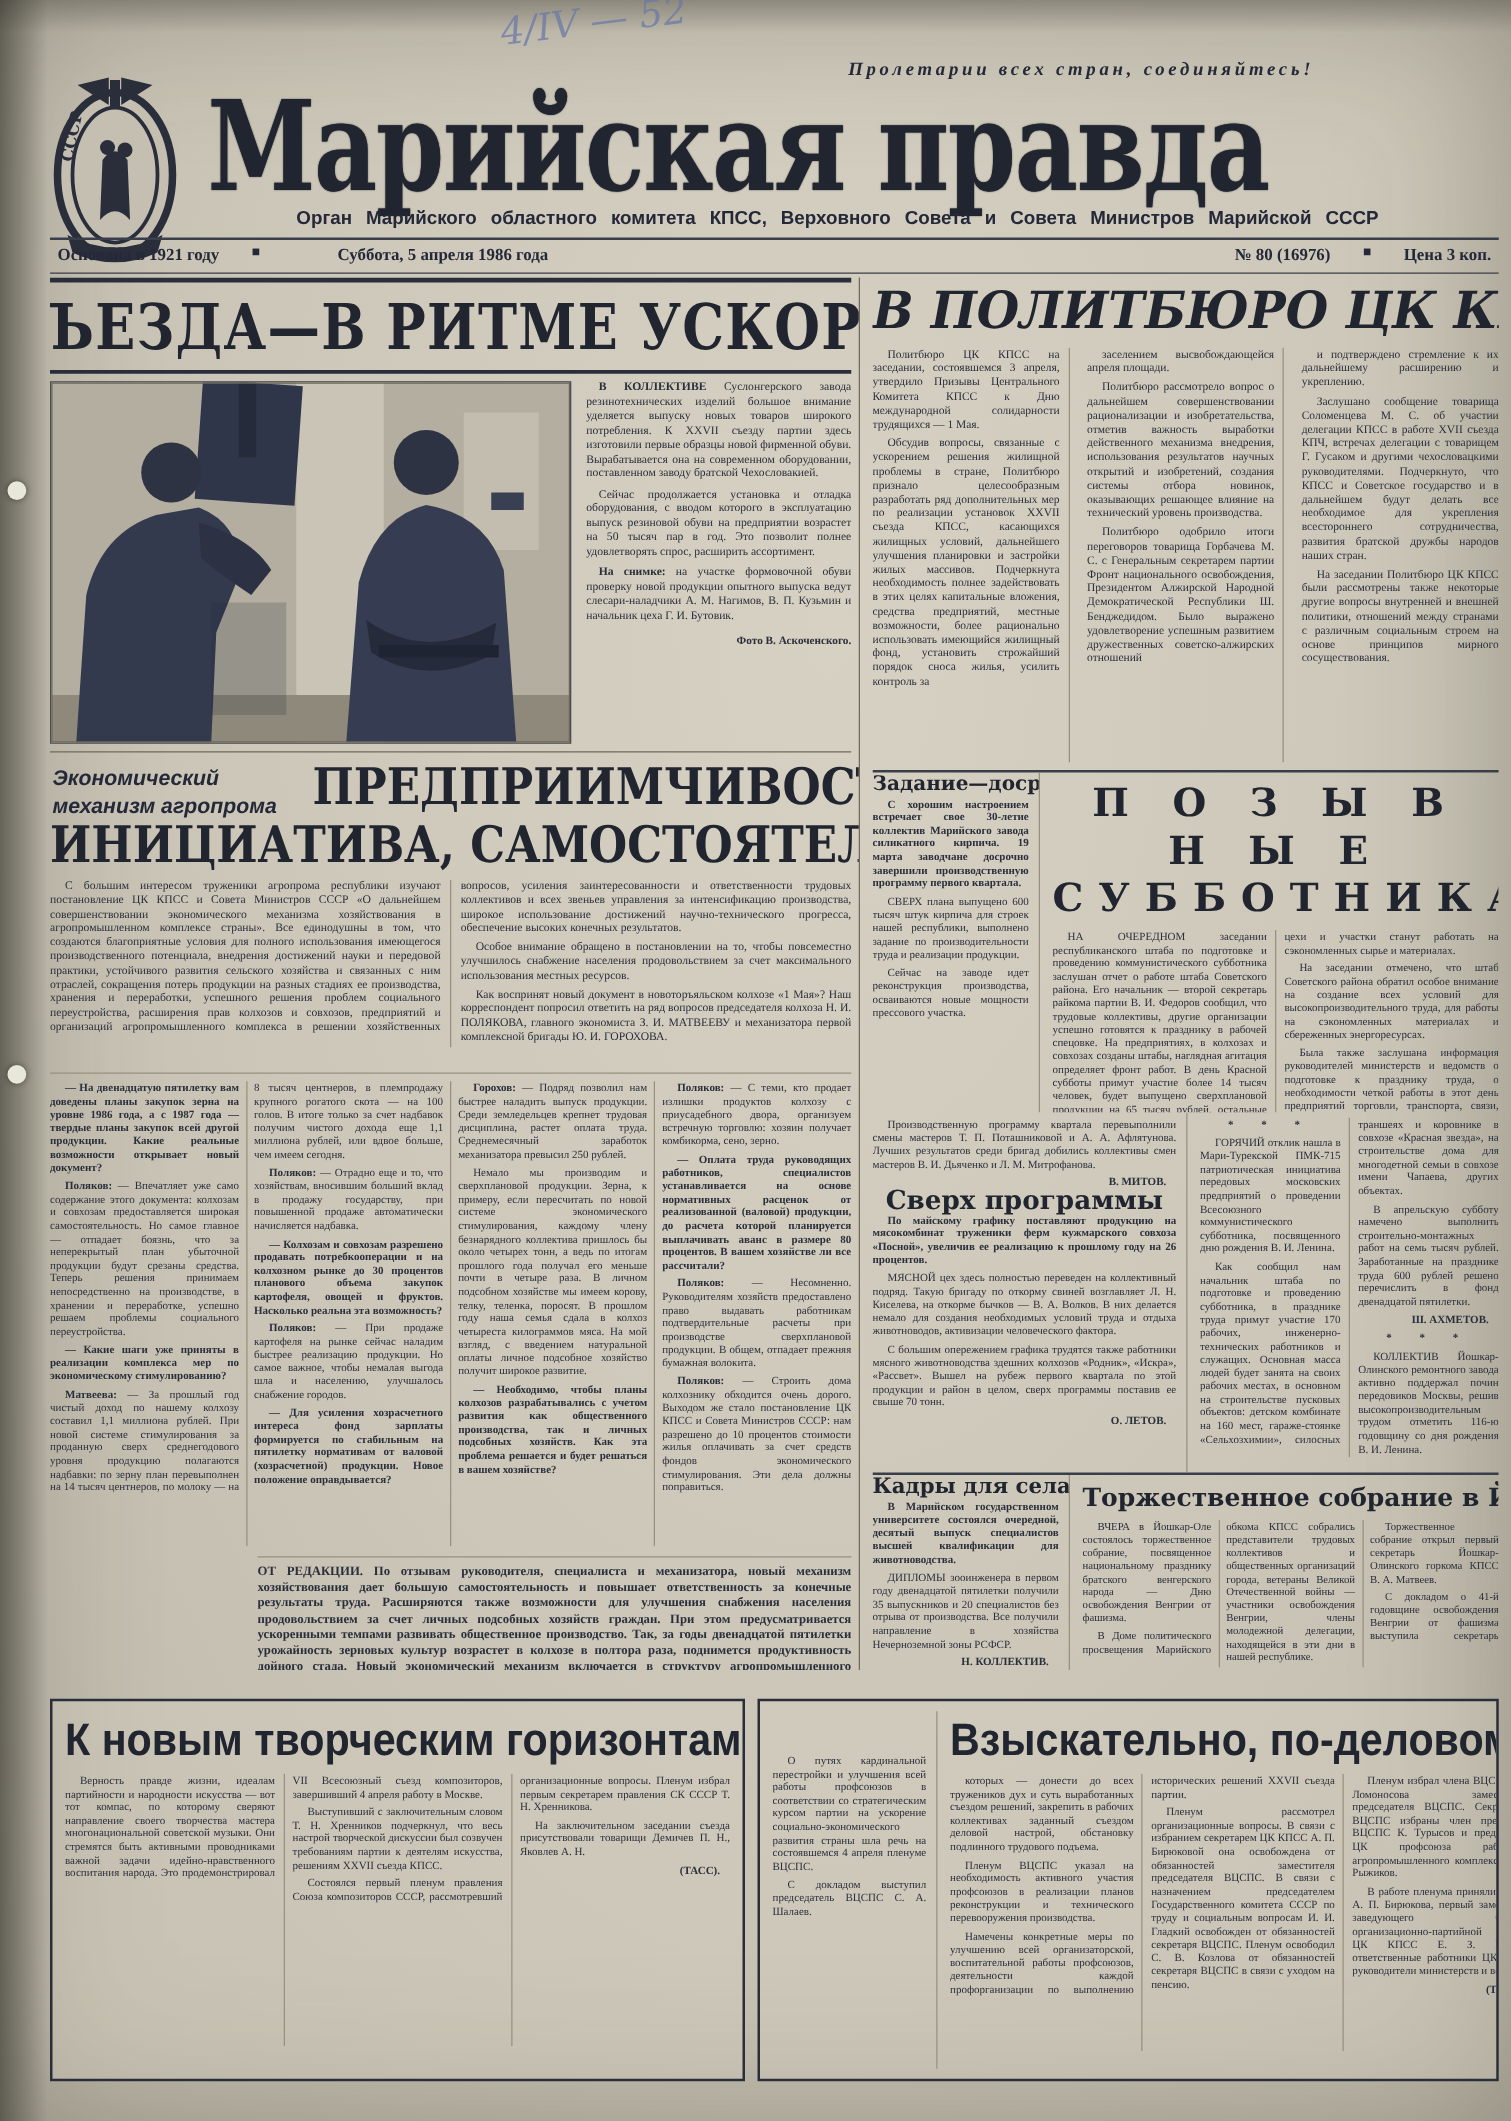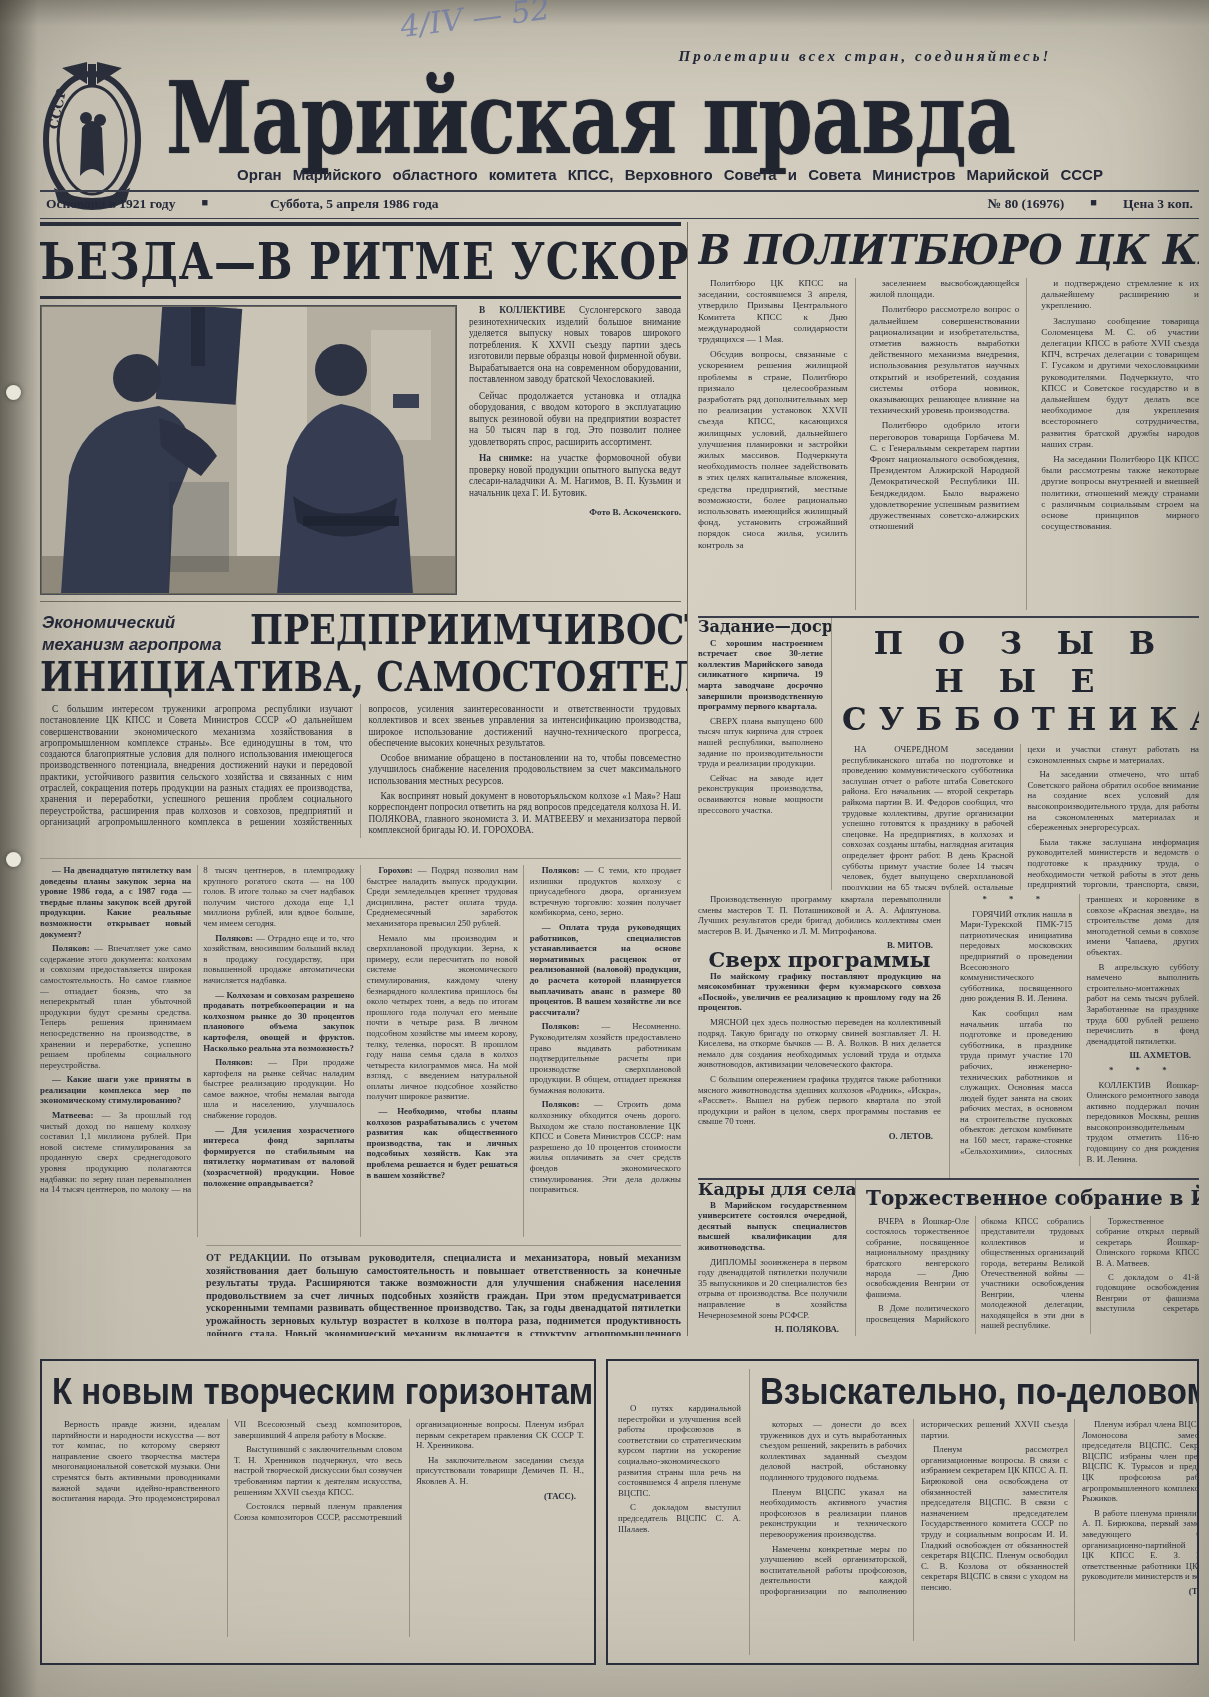--- a/index.html
+++ b/index.html
@@ -215,21 +215,21 @@
   </div>
 
   <div id="right-main">
     <div class="politburo-h">В ПОЛИТБЮРО ЦК КПСС</div>
     <div class="politburo-cols" style="display:grid;grid-template-columns:1fr 1fr 1fr;column-gap:14px;columns:auto">
       <div style="border-right:1px solid #97917f;padding-right:7px">
           <p>Политбюро ЦК КПСС на заседании, состоявшемся 3 апреля, утвердило Призывы Центрального Комитета КПСС к Дню международной солидарности трудящихся — 1 Мая.</p>
           <p>Обсудив вопросы, связанные с ускорением решения жилищной проблемы в стране, Политбюро признало целесообразным разработать ряд дополнительных мер по реализации установок XXVII съезда КПСС, касающихся жилищных условий, дальнейшего улучшения планировки и застройки жилых массивов. Подчеркнута необходимость полнее задействовать в этих целях капитальные вложения, средства предприятий, местные возможности, более рационально использовать имеющийся жилищный фонд, установить строжайший порядок сноса жилья, усилить контроль за</p>
         </div>
       <div style="border-right:1px solid #97917f;padding-right:7px">
-          <p>заселением высвобождающейся жилой площади.</p>
+          <p>заселением высвобождающейся апреля площади.</p>
           <p>Политбюро рассмотрело вопрос о дальнейшем совершенствовании рационализации и изобретательства, отметив важность выработки действенного механизма внедрения, использования результатов научных открытий и изобретений, создания системы отбора новинок, оказывающих решающее влияние на технический уровень производства.</p>
           <p>Политбюро одобрило итоги переговоров товарища Горбачева М. С. с Генеральным секретарем партии Фронт национального освобождения, Президентом Алжирской Народной Демократической Республики Ш. Бенджедидом. Было выражено удовлетворение успешным развитием дружественных советско-алжирских отношений</p>
         </div>
       <div>
           <p>и подтверждено стремление к их дальнейшему расширению и укреплению.</p>
           <p>Заслушано сообщение товарища Соломенцева М. С. об участии делегации КПСС в работе XVII съезда КПЧ, встречах делегации с товарищем Г. Гусаком и другими чехословацкими руководителями. Подчеркнуто, что КПСС и Советское государство и в дальнейшем будут делать все необходимое для укрепления всестороннего сотрудничества, развития братской дружбы народов наших стран.</p>
           <p>На заседании Политбюро ЦК КПСС были рассмотрены также некоторые другие вопросы внутренней и внешней политики, отношений между странами с различным социальным строем на основе принципов мирного сосуществования.</p>
         </div>
     </div>
 
@@ -281,21 +281,21 @@
           </div>
       </div>
     </div>
 
     <div class="rm-row row3">
       <div class="cell-l">
         <div class="box-title" style="font-size:17px">Кадры для села</div>
         <div>
             <p class="lead-bold">В Марийском государственном университете состоялся очередной, десятый выпуск специалистов высшей квалификации для животноводства.</p>
             <p>ДИПЛОМЫ зооинженера в первом году двенадцатой пятилетки получили 35 выпускников и 20 специалистов без отрыва от производства. Все получили направление в хозяйства Нечерноземной зоны РСФСР.</p>
-            <p class="sig">Н. ПОЛЯКОВА.</p>
+            <p class="sig">Н. КОЛЛЕКТИВ.</p>
           </div>
       </div>
       <div class="cell-r">
         <div class="sobr-h">Торжественное собрание в Йошкар-Оле</div>
         <div class="sobr-cols">
             <p>ВЧЕРА в Йошкар-Оле состоялось торжественное собрание, посвященное национальному празднику братского венгерского народа — Дню освобождения Венгрии от фашизма.</p>
             <p>В Доме политического просвещения Марийского обкома КПСС собрались представители трудовых коллективов и общественных организаций города, ветераны Великой Отечественной войны — участники освобождения Венгрии, члены молодежной делегации, находящейся в эти дни в нашей республике.</p>
             <p>Торжественное собрание открыл первый секретарь Йошкар-Олинского горкома КПСС В. А. Матвеев.</p>
             <p>С докладом о 41-й годовщине освобождения Венгрии от фашизма выступила секретарь городского комитета партии М. А. Смирнова.</p>
           </div>

